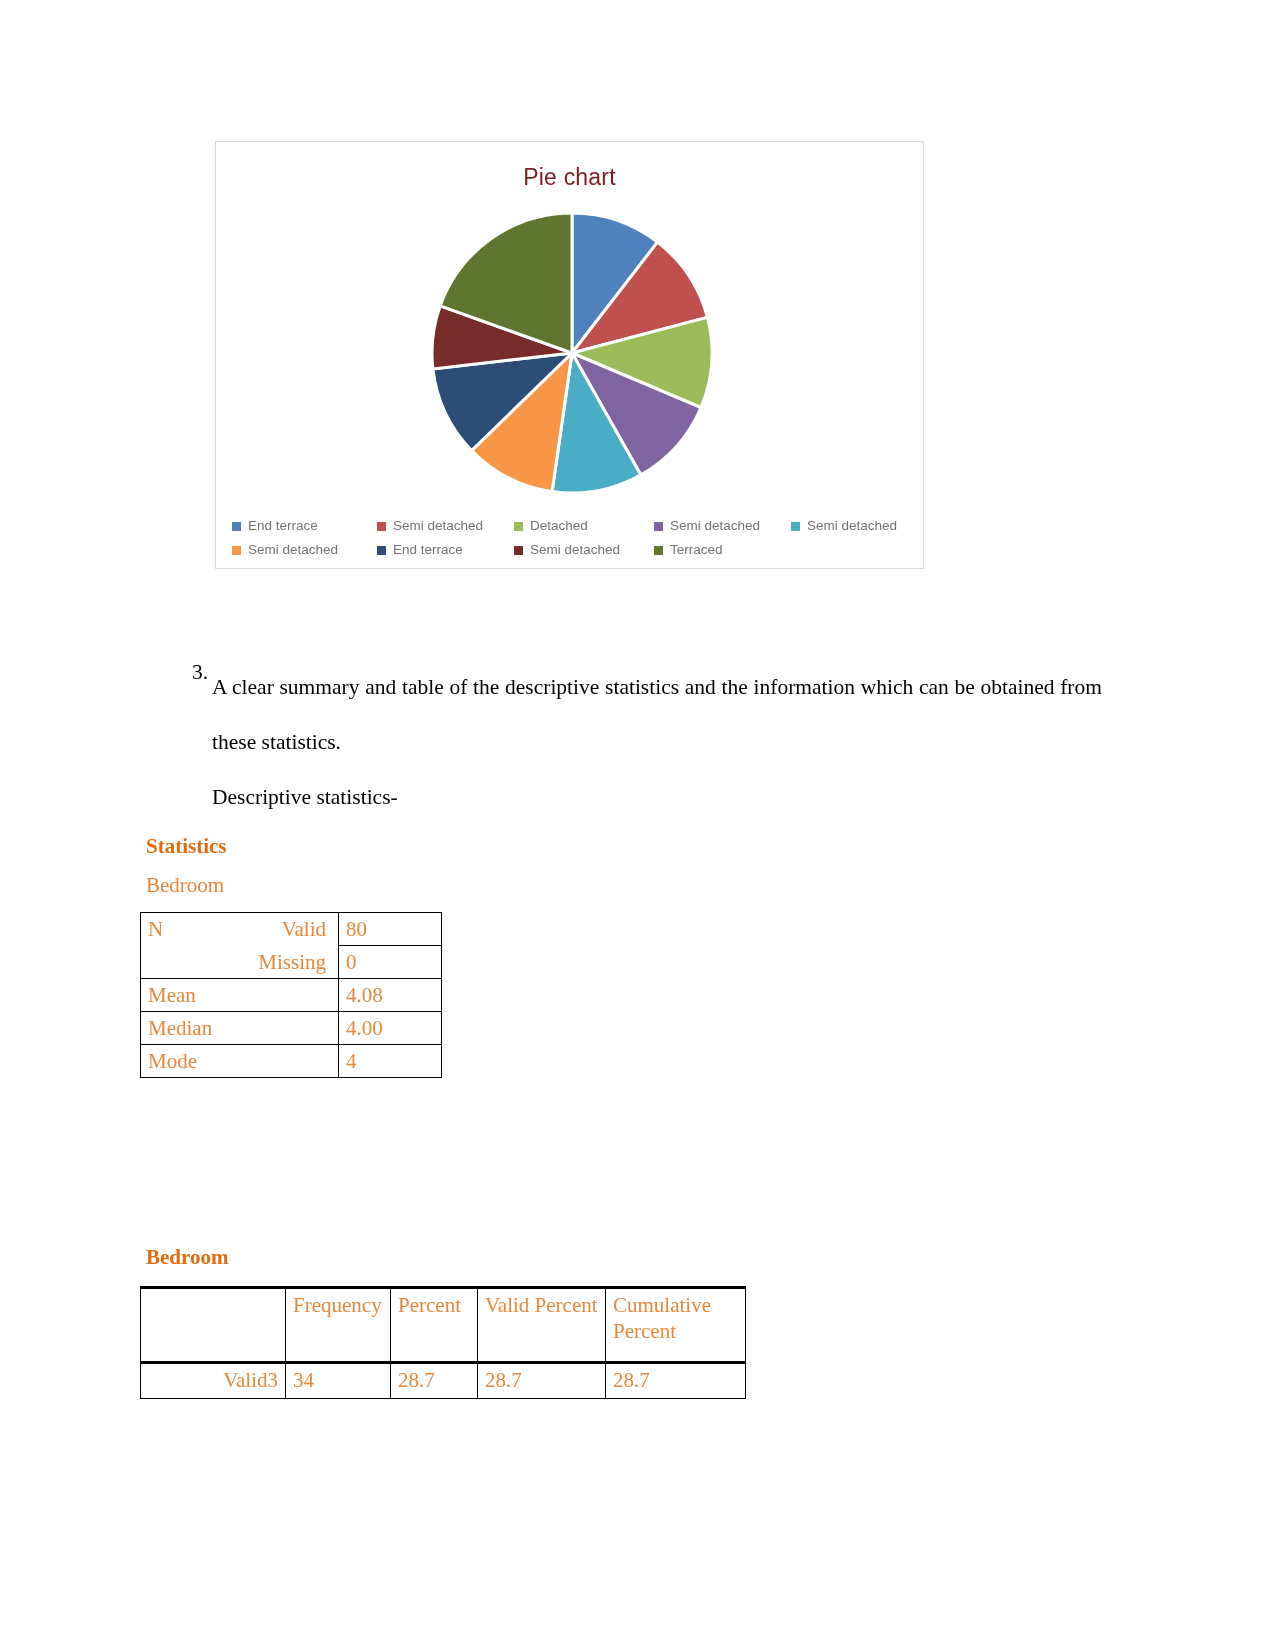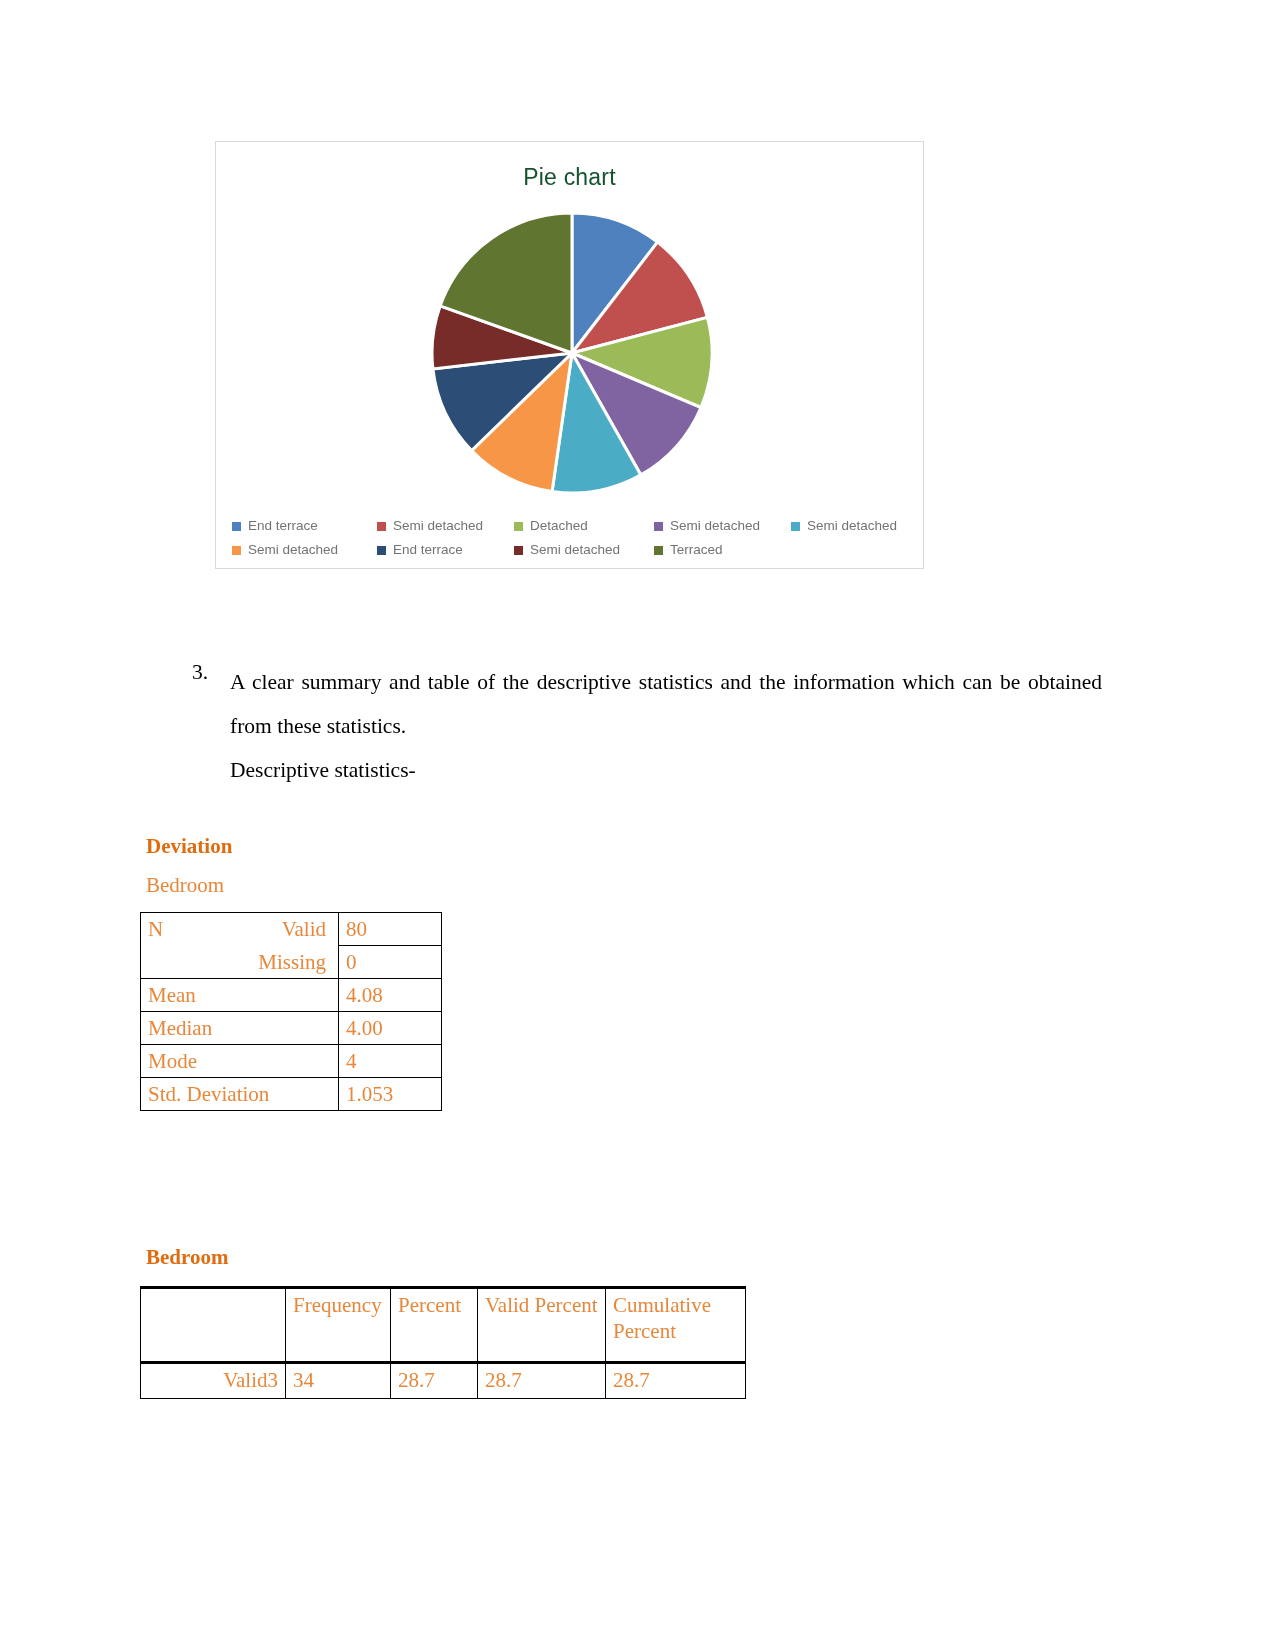--- a/index.html
+++ b/index.html
@@ -27,21 +27,21 @@
     box-sizing: border-box;
   }
   .chart-title {
     position: absolute;
     left: 0;
     top: 22px;
     width: 100%;
     text-align: center;
     font-family: "Liberation Sans", sans-serif;
     font-size: 23px;
-    color: #14532d;
+    color: #7f1d1d;
     letter-spacing: .2px;
   }
   .pie-wrap {
     position: absolute;
     left: 213px;
     top: 68px;
     width: 286px;
     height: 286px;
   }
   .pie-wrap svg { display: block; }
@@ -85,23 +85,23 @@
     color: #000000;
   }
   .num-marker {
     position: absolute;
     left: 36px;
     top: 0;
     width: 30px;
     text-align: right;
   }
   .num-body {
-    margin-left: 88px;
+    margin-left: 70px;
     text-align: justify;
-    line-height: 44px;
+    line-height: 55px;
   }
   .num-body .plain { text-align: left; }
 
   
   .spss-title {
     position: absolute;
     font-family: "Liberation Serif", serif;
     font-weight: bold;
     font-size: 21px;
     color: #E06C10;
@@ -217,21 +217,21 @@
 </div>
 
 <div class="numbered">
   <span class="num-marker">3.</span>
   <div class="num-body">
     <div>A clear summary and table of the descriptive statistics and the information which can be obtained from these statistics.</div>
     <div class="plain">Descriptive statistics-</div>
   </div>
 </div>
 
-<div class="spss-title" style="left:146px; top:834px;">Deviation</div>
+<div class="spss-title" style="left:146px; top:834px;">Statistics</div>
 <div class="spss-sub" style="left:146px; top:873px;">Bedroom</div>
 
 <table class="spss" id="stats-table">
   <tbody>
     <tr>
       <td class="c-lab nospan">N</td>
       <td class="c-sub nospan">Valid</td>
       <td class="c-val">80</td>
     </tr>
     <tr>
@@ -243,24 +243,20 @@
       <td class="c-lab" colspan="2">Mean</td>
       <td class="c-val">4.08</td>
     </tr>
     <tr>
       <td class="c-lab" colspan="2">Median</td>
       <td class="c-val">4.00</td>
     </tr>
     <tr>
       <td class="c-lab" colspan="2">Mode</td>
       <td class="c-val">4</td>
-    </tr>
-    <tr>
-      <td class="c-lab" colspan="2">Std. Deviation</td>
-      <td class="c-val">1.053</td>
     </tr>
   </tbody>
 </table>
 
 <div class="spss-title" style="left:146px; top:1245px;">Bedroom</div>
 
 <table class="spss" id="freq-table">
   <tbody>
     <tr>
       <td class="fc0 hdr-cell thick-top"></td>

